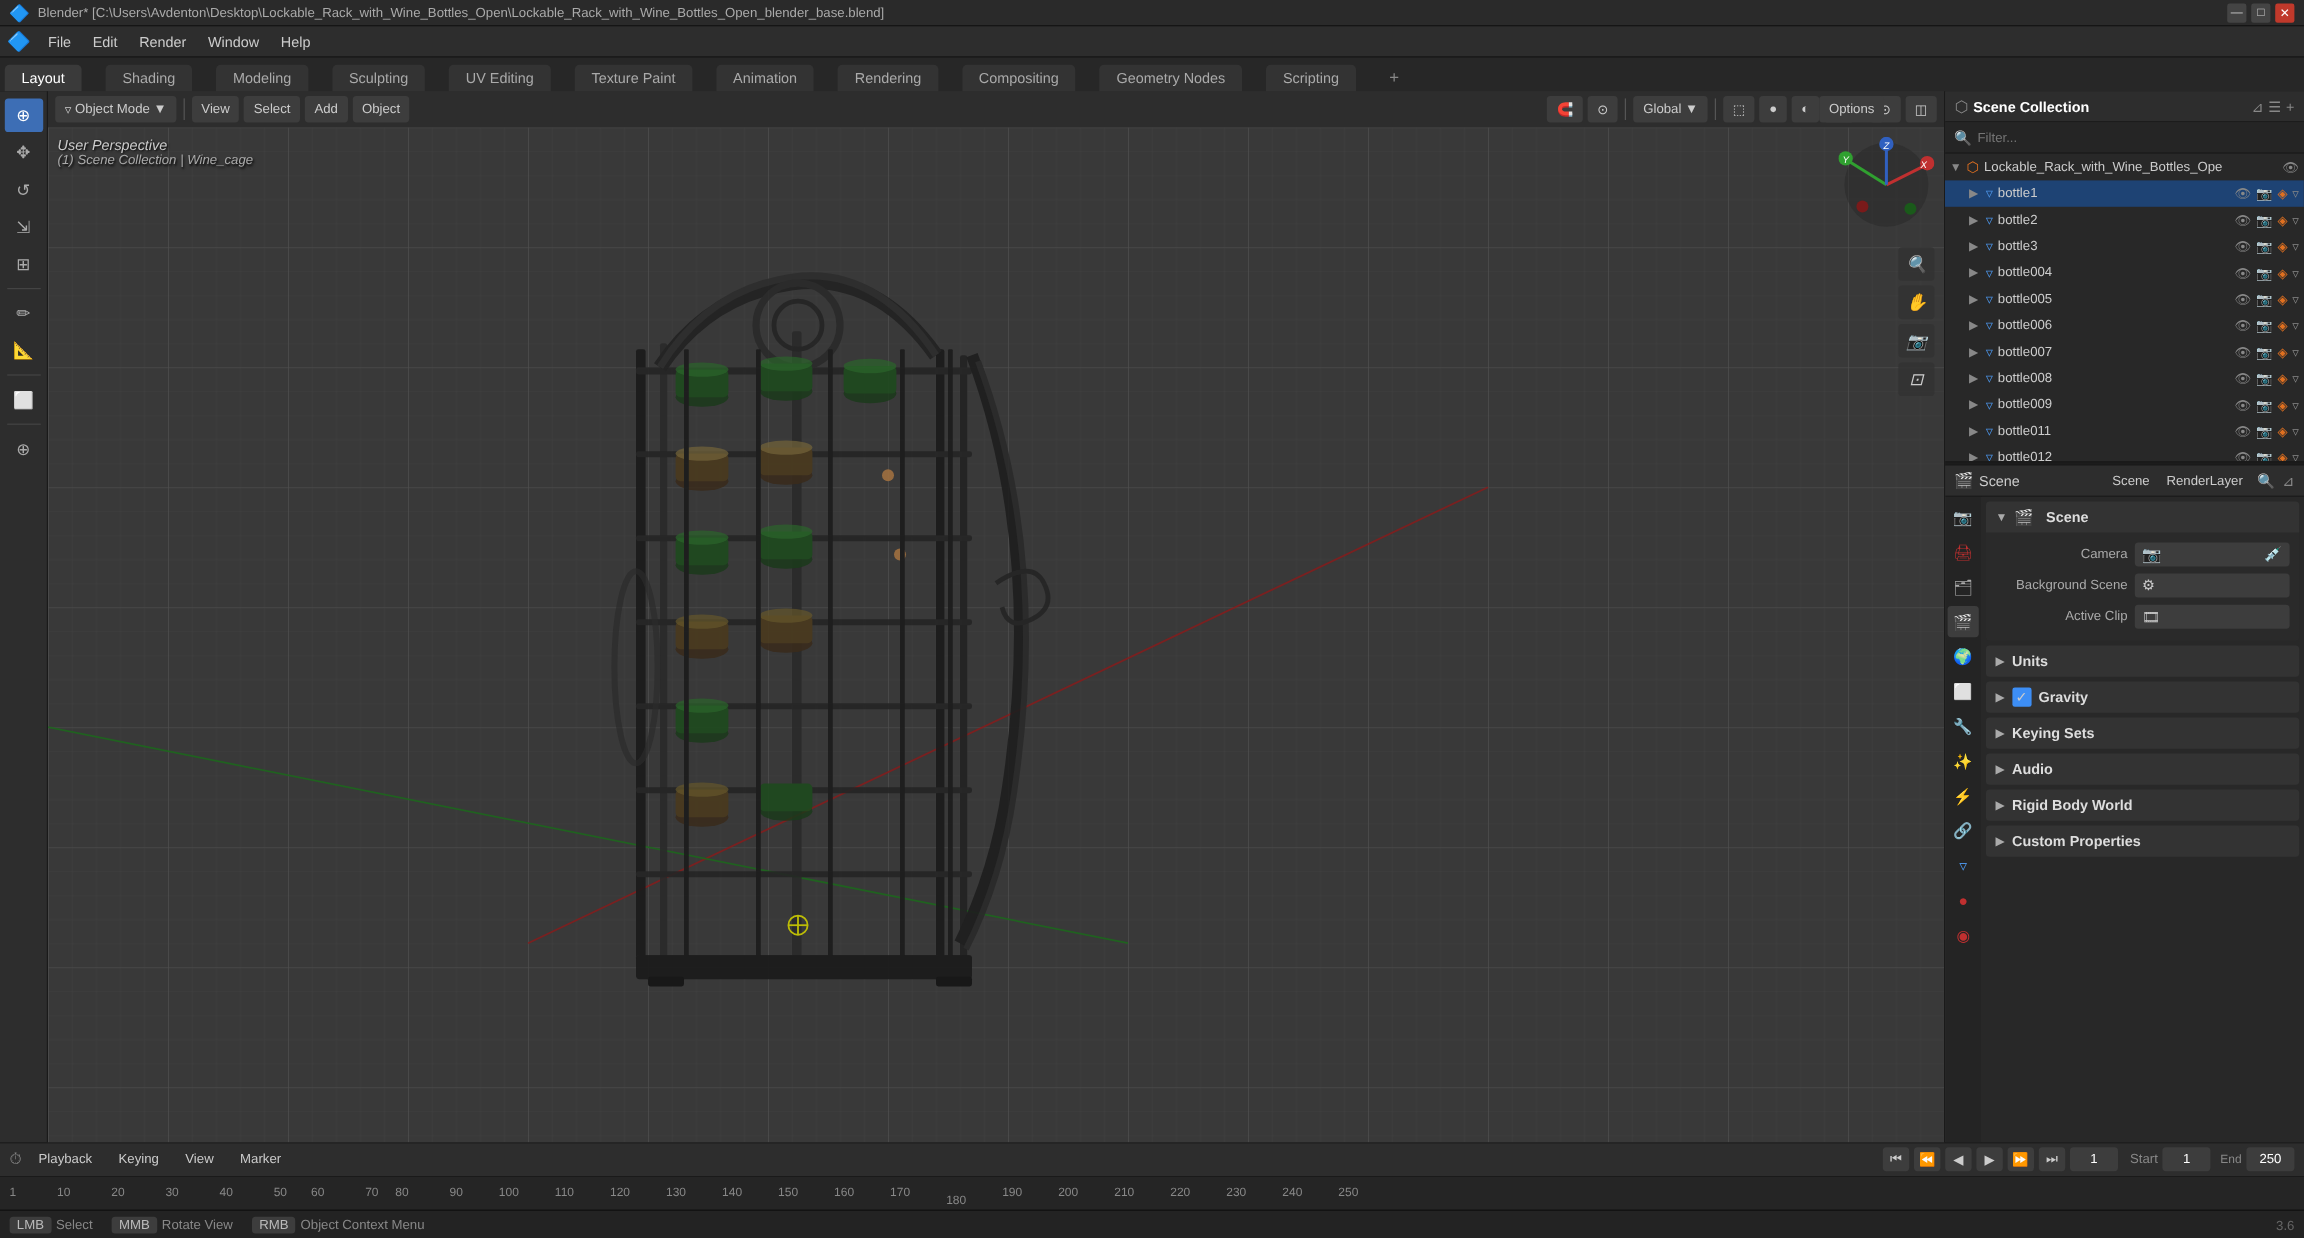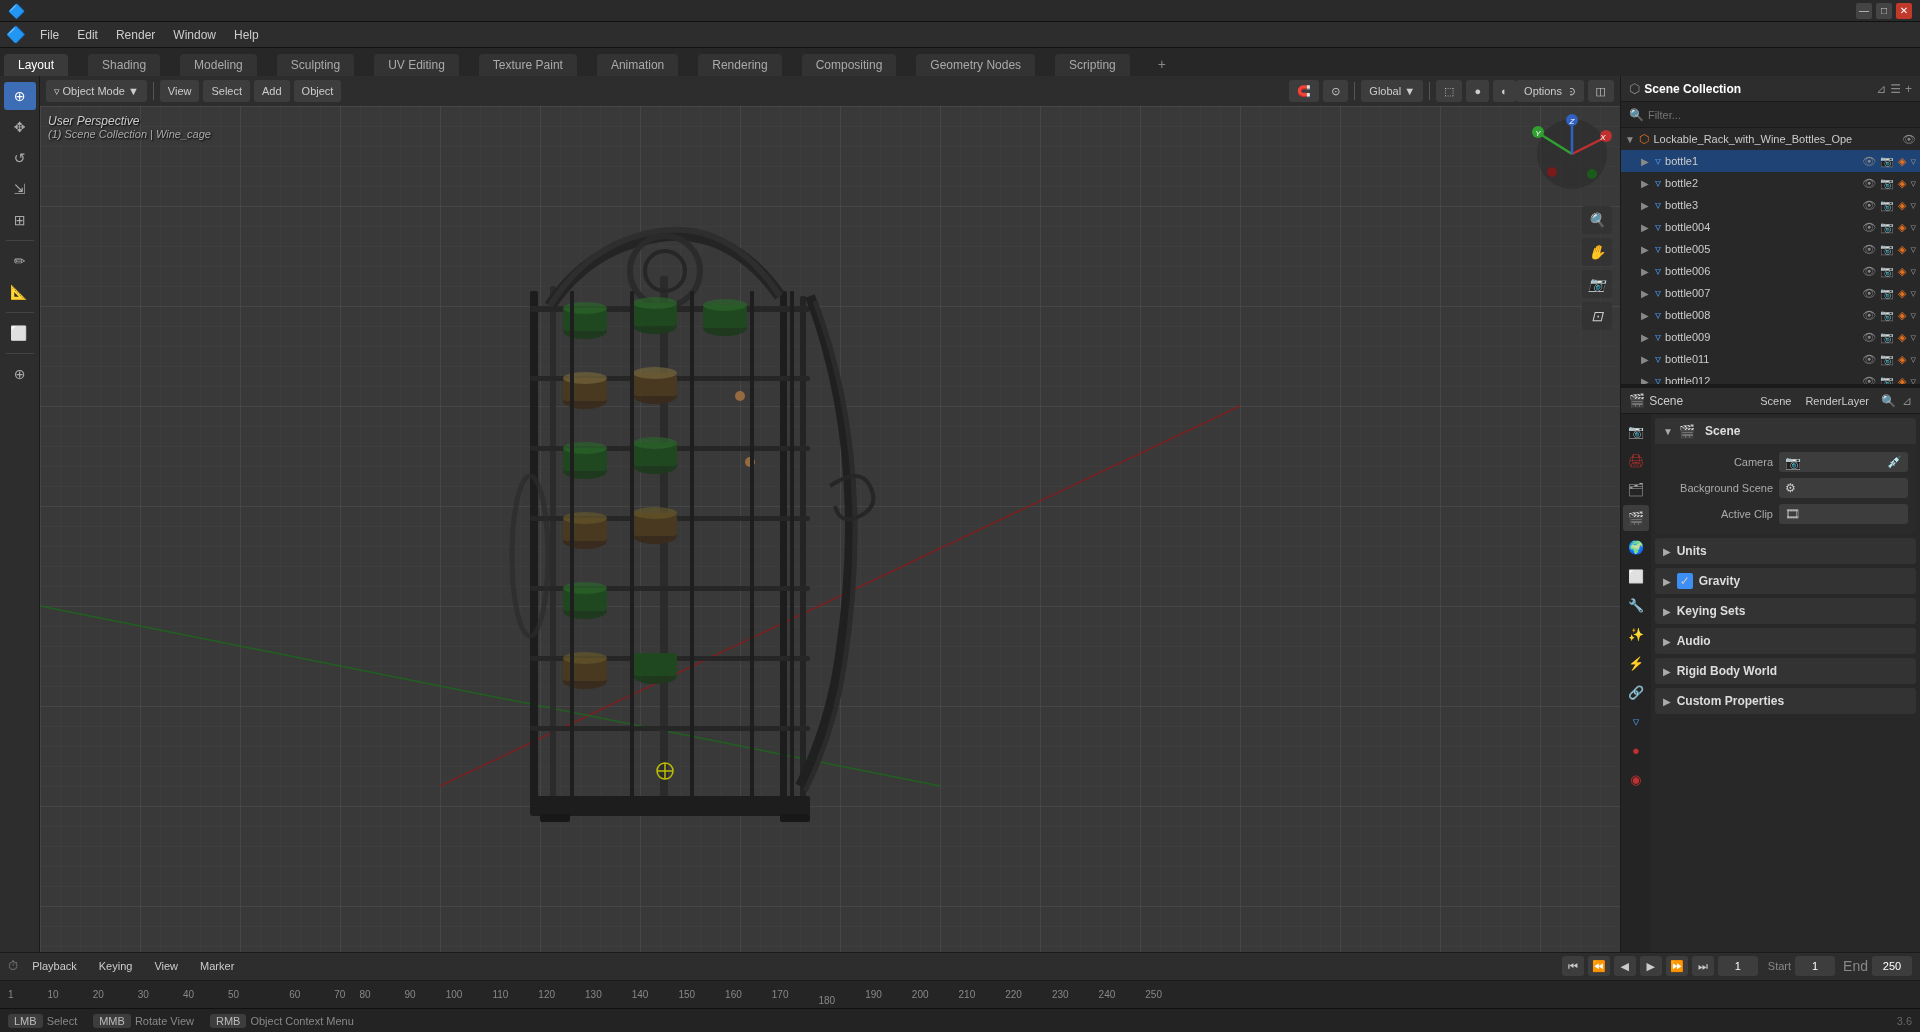--- a/index.html
+++ b/index.html
@@ -602,20 +602,21 @@
       color: #888;
     }
     .prop-sidebar-tab.active { background: #3d3d3d; }
   </style>
 </head>
 <body>
 
 <div class="title-bar">
   <div class="title-bar-left">
     <span style="font-size:14px;">🔷</span>
+    <span class="title-bar-title">Blender* [C:\Users\Avdenton\Desktop\Lockable_Rack_with_Wine_Bottles_Open\Lockable_Rack_with_Wine_Bottles_Open_blender_base.blend]</span>
   </div>
   <div class="title-bar-controls">
     <div class="title-bar-btn">—</div>
     <div class="title-bar-btn">□</div>
     <div class="title-bar-btn" style="background:#c0392b;color:#fff;">✕</div>
   </div>
 </div>
 
 <div class="menu-bar">
   <span style="font-size:16px;margin-right:4px;">🔷</span>
@@ -1162,35 +1163,35 @@
 
       <div class="timeline-btn">⏮</div>
       <div class="timeline-btn">⏪</div>
       <div class="timeline-btn">◀</div>
       <div class="timeline-btn">▶</div>
       <div class="timeline-btn">⏩</div>
       <div class="timeline-btn">⏭</div>
       <div class="timeline-frame-display">1</div>
       <span style="font-size:11px;color:#888;margin-left:6px;">Start</span>
       <div class="timeline-frame-display">1</div>
-      <span style="font-size:14px;color:#888;margin-left:4px;">End</span>
+      <span style="font-size:10px;color:#888;margin-left:4px;">End</span>
       <div class="timeline-frame-display">250</div>
     </div>
   </div>
   <div class="timeline-numbers">
 
     <div style="position:relative;width:100%;">
       <div style="position:absolute;left:0;top:0;right:0;bottom:0;display:flex;align-items:center;">
         <span style="margin-left:4px;">1</span>
         <span style="margin-left:34px;">10</span>
         <span style="margin-left:34px;">20</span>
         <span style="margin-left:34px;">30</span>
         <span style="margin-left:34px;">40</span>
         <span style="margin-left:34px;">50</span>
-        <span style="margin-left:50px;">60</span>
+        <span style="margin-left:20px;">60</span>
         <span style="margin-left:34px;">70</span>
         <span style="margin-left:14px;">80</span>
         <span style="margin-left:34px;">90</span>
         <span style="margin-left:30px;">100</span>
         <span style="margin-left:30px;">110</span>
         <span style="margin-left:30px;">120</span>
         <span style="margin-left:30px;">130</span>
         <span style="margin-left:30px;">140</span>
         <span style="margin-left:30px;">150</span>
         <span style="margin-left:30px;">160</span>

